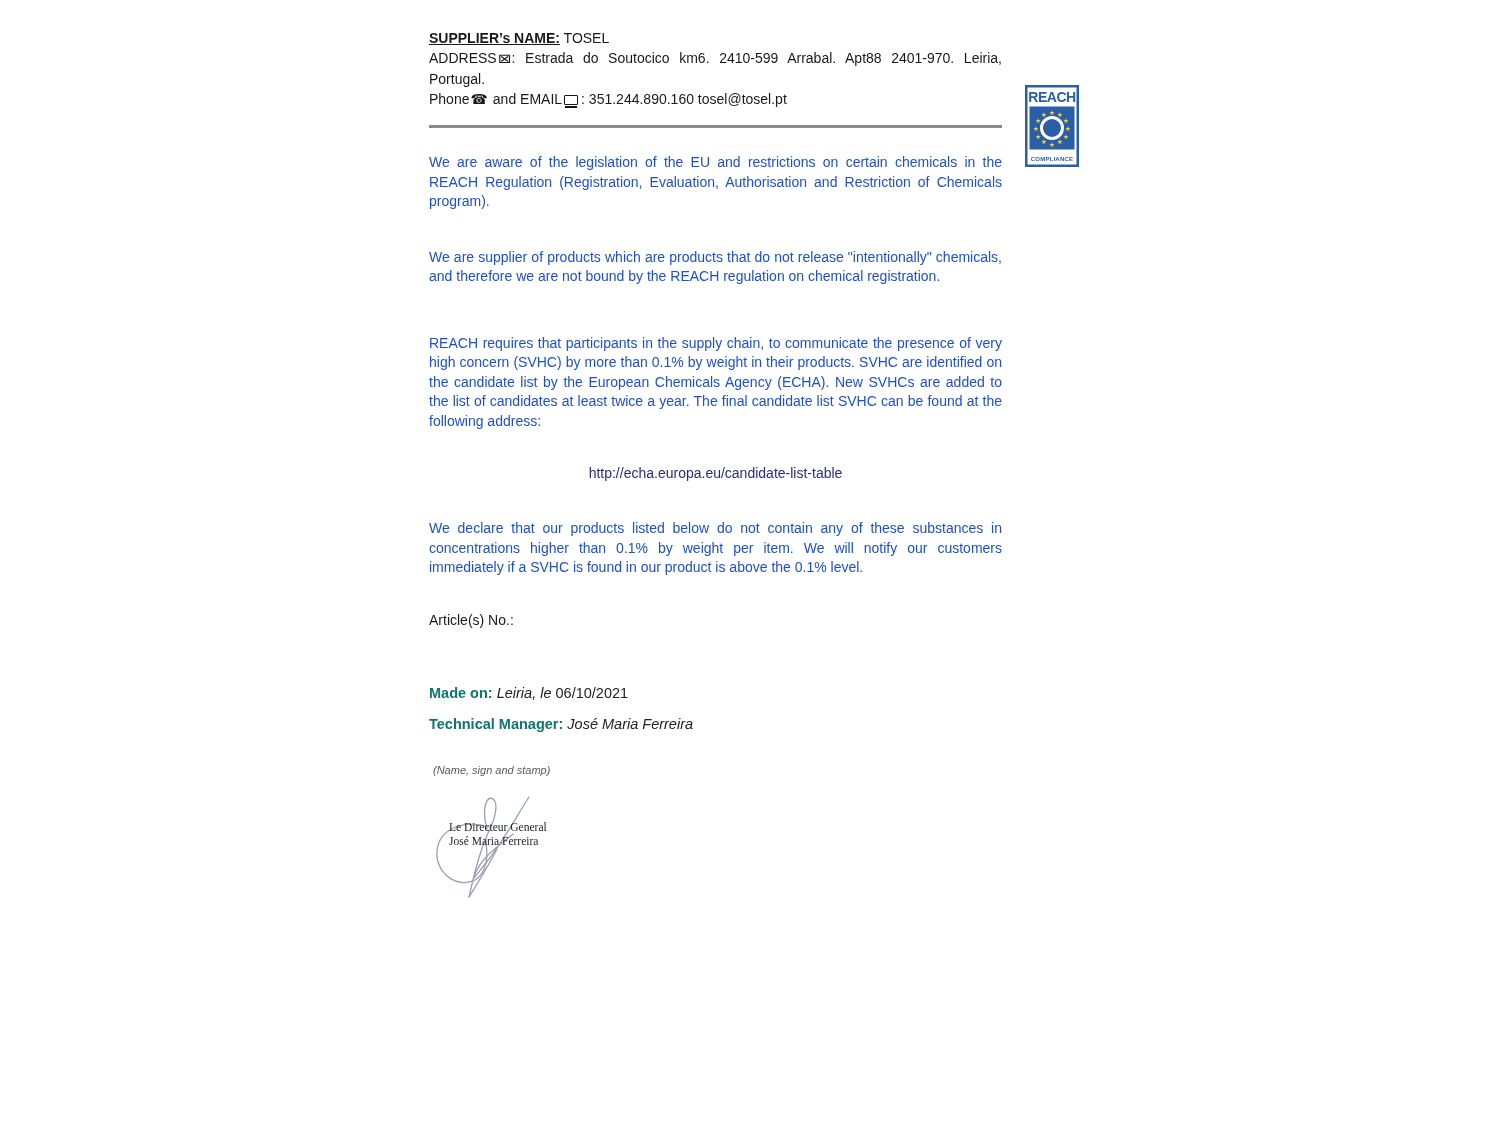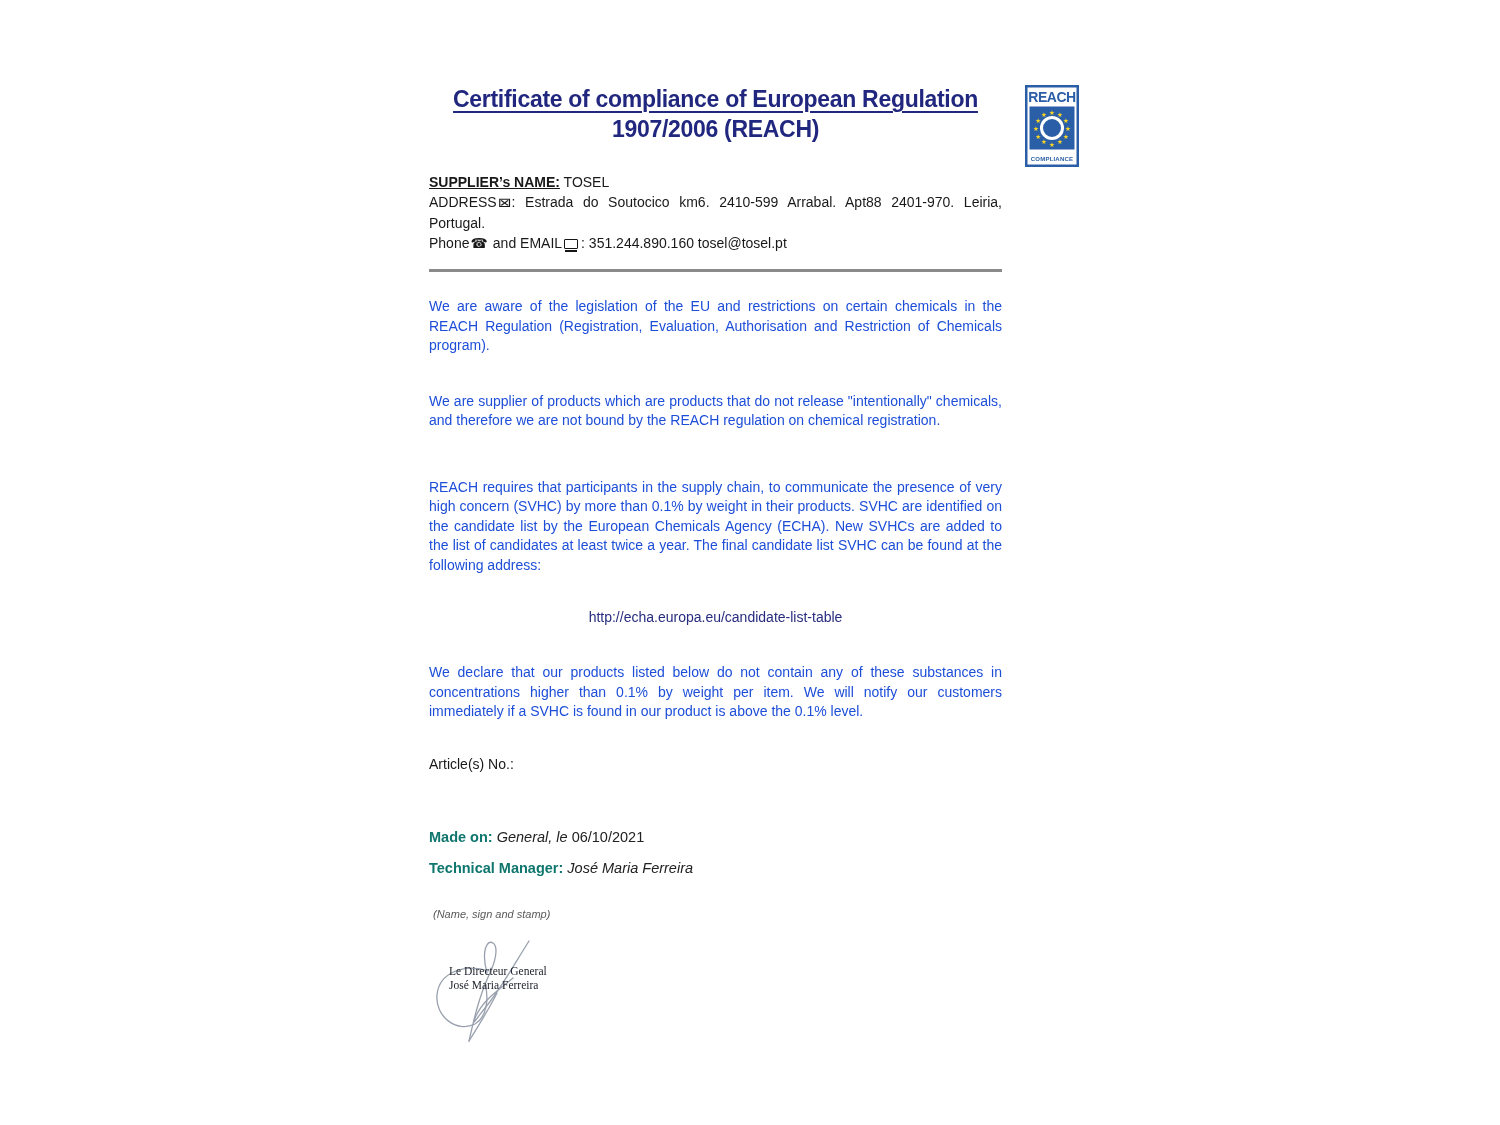--- a/index.html
+++ b/index.html
@@ -79,24 +79,20 @@
         <text x="11" y="45.5">★</text>
         <text x="13.1" y="37.5">★</text>
         <text x="19" y="31.6">★</text>
       </g>
       <text x="27" y="75.5" font-family="Liberation Sans, sans-serif" font-size="6" font-weight="bold" fill="#2a5ea7" text-anchor="middle" letter-spacing="0.2">COMPLIANCE</text>
     </svg>
   </div>
 
   <div class="column">
 
-    <div class="title-block">
-      <div class="title-line1">Certificate of compliance of European Regulation</div>
-      <div class="title-line2">1907/2006 (REACH)</div>
-    </div>
 
     <div class="supplier">
       <div><span class="supplier-name-label">SUPPLIER’s NAME:</span><span> TOSEL</span></div>
       <div class="supplier-address"><span>ADDRESS</span><span class="glyph env-icon">⊠</span><span>: Estrada do Soutocico km6. 2410-599 Arrabal. Apt88 2401-970. Leiria, Portugal.</span></div>
       <div><span>Phone</span><span class="glyph phone-icon">☎</span><span> and EMAIL</span><span class="pc-icon"></span><span>: 351.244.890.160 tosel@tosel.pt</span></div>
     </div>
 
     <hr class="rule">
 
     <p class="body-par p1">We are aware of the legislation of the EU and restrictions on certain chemicals in the REACH Regulation (Registration, Evaluation, Authorisation and Restriction of Chemicals program).</p>
@@ -104,21 +100,21 @@
     <p class="body-par p3">REACH requires that participants in the supply chain, to communicate the presence of very high concern (SVHC) by more than 0.1% by weight in their products. SVHC are identified on the candidate list by the European Chemicals Agency (ECHA). New SVHCs are added to the list of candidates at least twice a year. The final candidate list SVHC can be found at the following address:</p>
 
     <div class="link-row">
       <a class="doc-link">http://echa.europa.eu/candidate-list-table</a>
     </div>
 
     <p class="body-par p4">We declare that our products listed below do not contain any of these substances in concentrations higher than 0.1% by weight per item. We will notify our customers immediately if a SVHC is found in our product is above the 0.1% level.</p>
 
     <div class="article-line">Article(s) No.:</div>
 
-    <div class="made-on"><span class="label-navy">Made on:</span><span class="italic"> General, le</span><span> 06/10/2021</span></div>
+    <div class="made-on"><span class="label-navy">Made on:</span><span class="italic"> Leiria, le</span><span> 06/10/2021</span></div>
 
     <div class="tech-mgr"><span class="label-navy">Technical Manager:</span><span class="italic"> José Maria Ferreira</span></div>
     <div class="note note-indent">(Name, sign and stamp)</div>
 
     <div class="signature">
       <svg width="130" height="112" viewBox="0 0 130 112">
         <g fill="none" stroke="#98a0ad" stroke-width="1.3" stroke-linecap="round">
           <path d="M58 36 C 52 14, 58 2, 64 6 C 70 10, 66 26, 60 38 C 50 60, 45 82, 40 104"></path>
           <path d="M60 34 C 34 26, 10 36, 8 58 C 6 80, 28 96, 46 87 C 58 80, 60 62, 56 46"></path>
           <path d="M100 4 C 86 26, 74 48, 60 66 C 50 78, 40 94, 47 79 C 55 62, 70 53, 84 41"></path>

